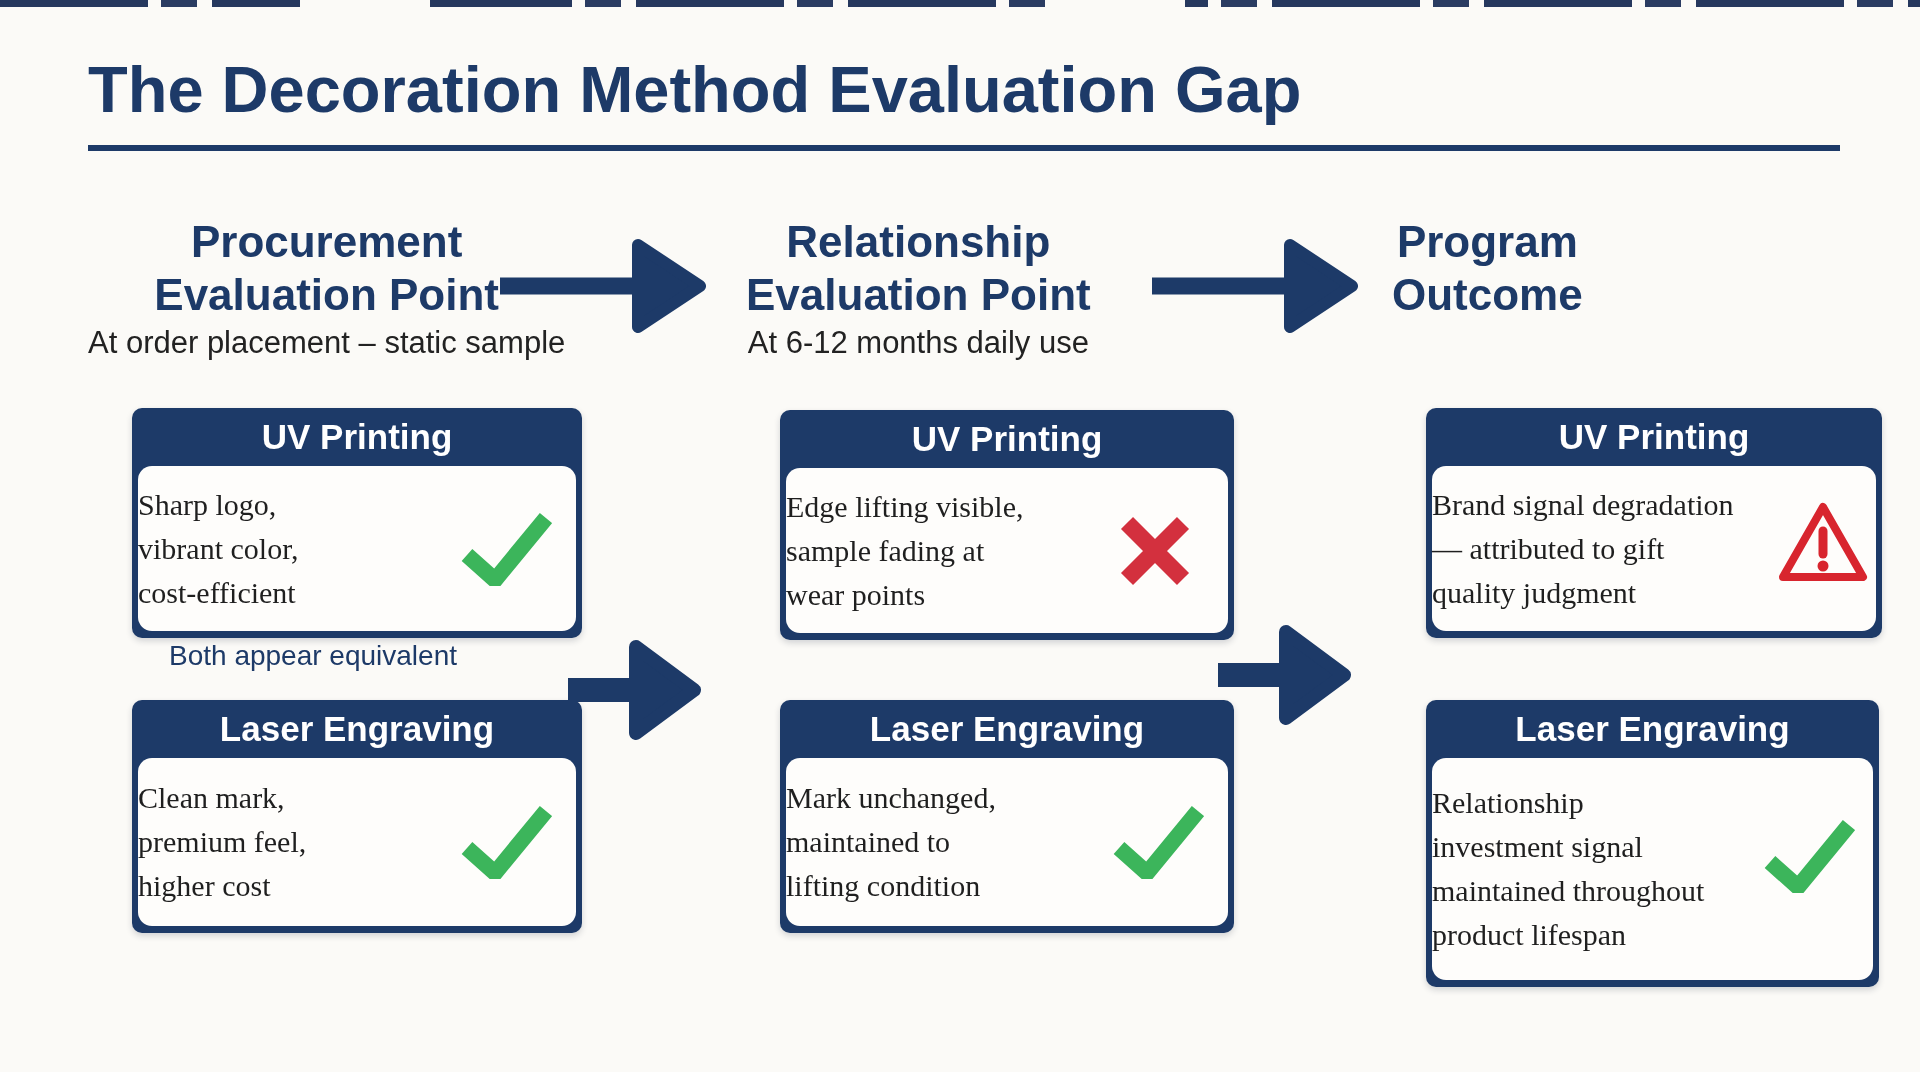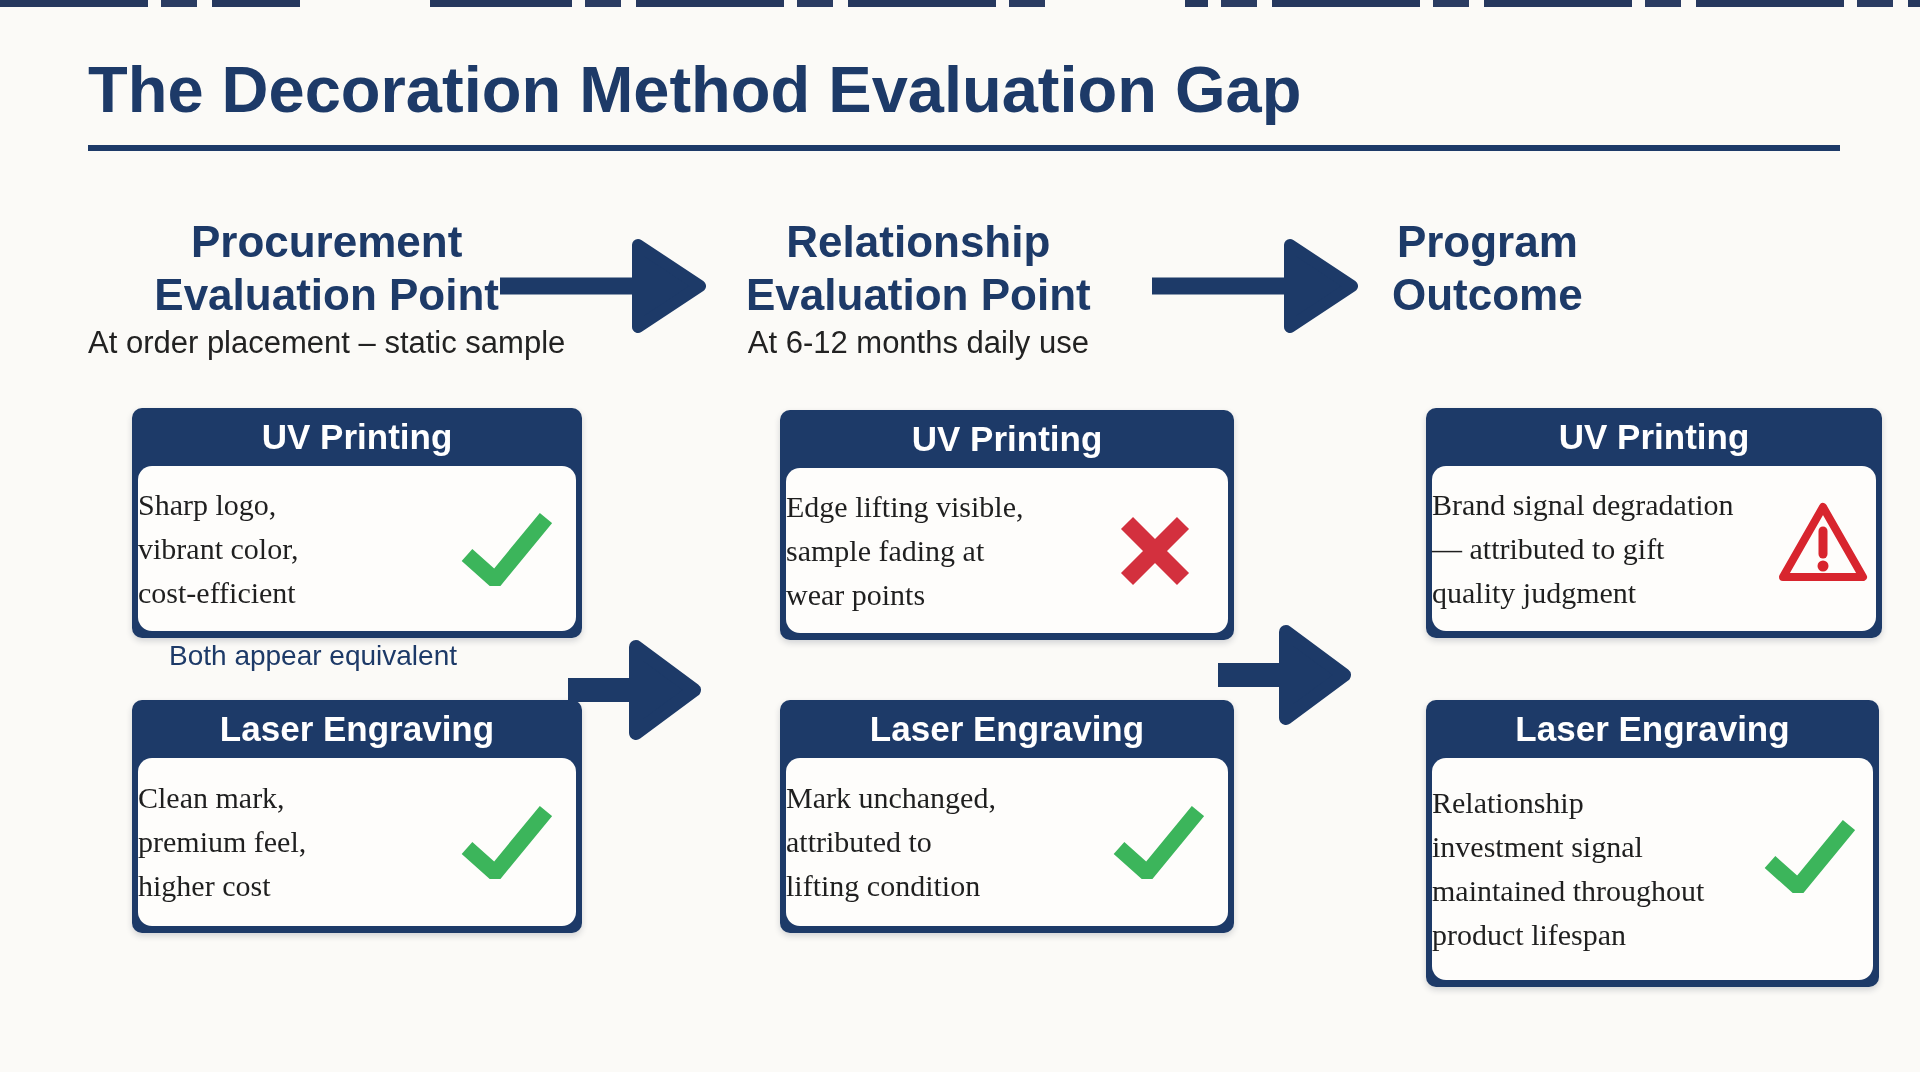--- a/index.html
+++ b/index.html
@@ -158,21 +158,21 @@
     </div>
   </div>
 
   <div class="card" style="left:736px;top:700px;width:454px;height:233px;">
     <div class="card-header">
         <span>Laser Engraving</span>
       </div>
     <div class="card-body">
       <div class="card-text">
         <span class="ln">Mark unchanged,</span>
-        <span class="ln">attributed to</span>
+        <span class="ln">maintained to</span>
         <span class="ln">lifting condition</span>
       </div>
       <span class="status check">
         <svg width="92" height="74" viewBox="0 0 92 74">
             <path d="M7 43 L35 68 L86 6" fill="none" stroke="#3cb55b" stroke-width="16"></path>
           </svg>
       </span>
     </div>
   </div>
 

